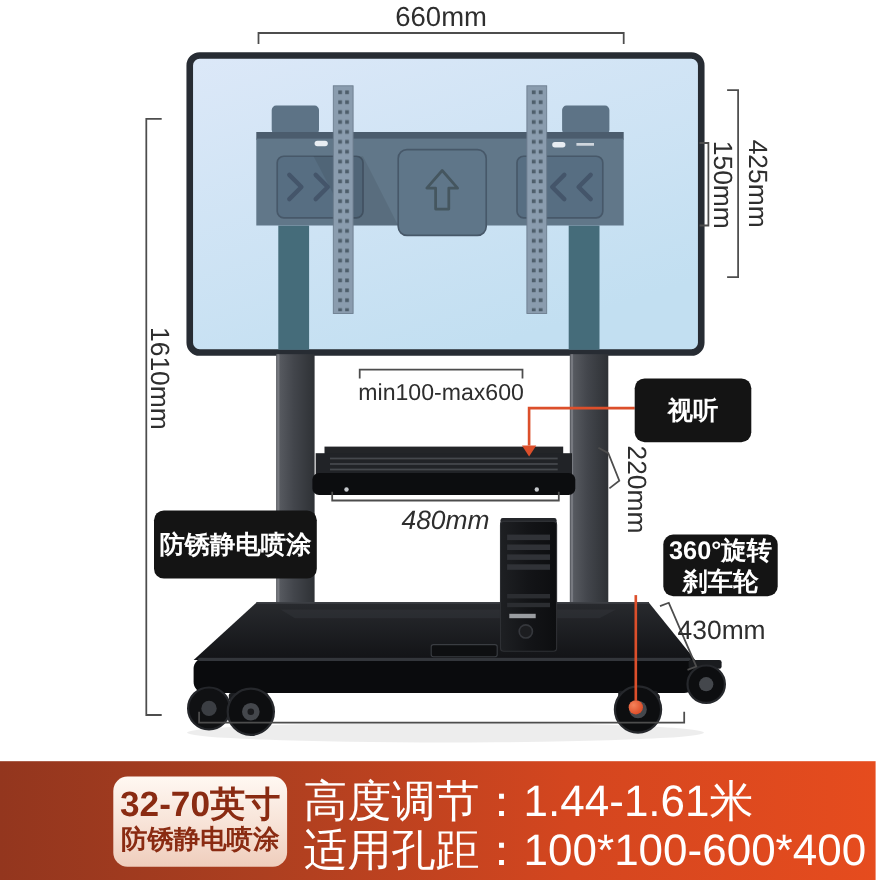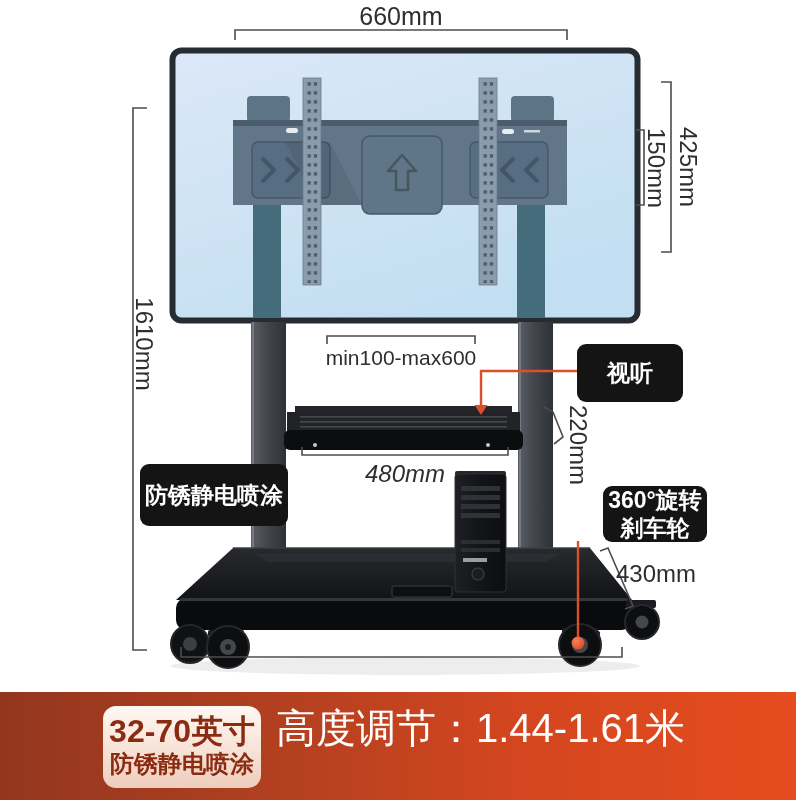--- a/index.html
+++ b/index.html
@@ -211,15 +211,16 @@
     <span>360°旋转</span>
     <span>刹车轮</span>
   </div>
 
   <div id="banner">
     <div id="banner-card">
       <div class="l1">32-70英寸</div>
       <div class="l2">防锈静电喷涂</div>
     </div>
     <div class="banner-line bl1">高度调节：1.44-1.61米</div>
+    <div class="banner-line bl2">适用孔距：100*100-600*400</div>
   </div>
 
 </div>
 
 </body></html>

